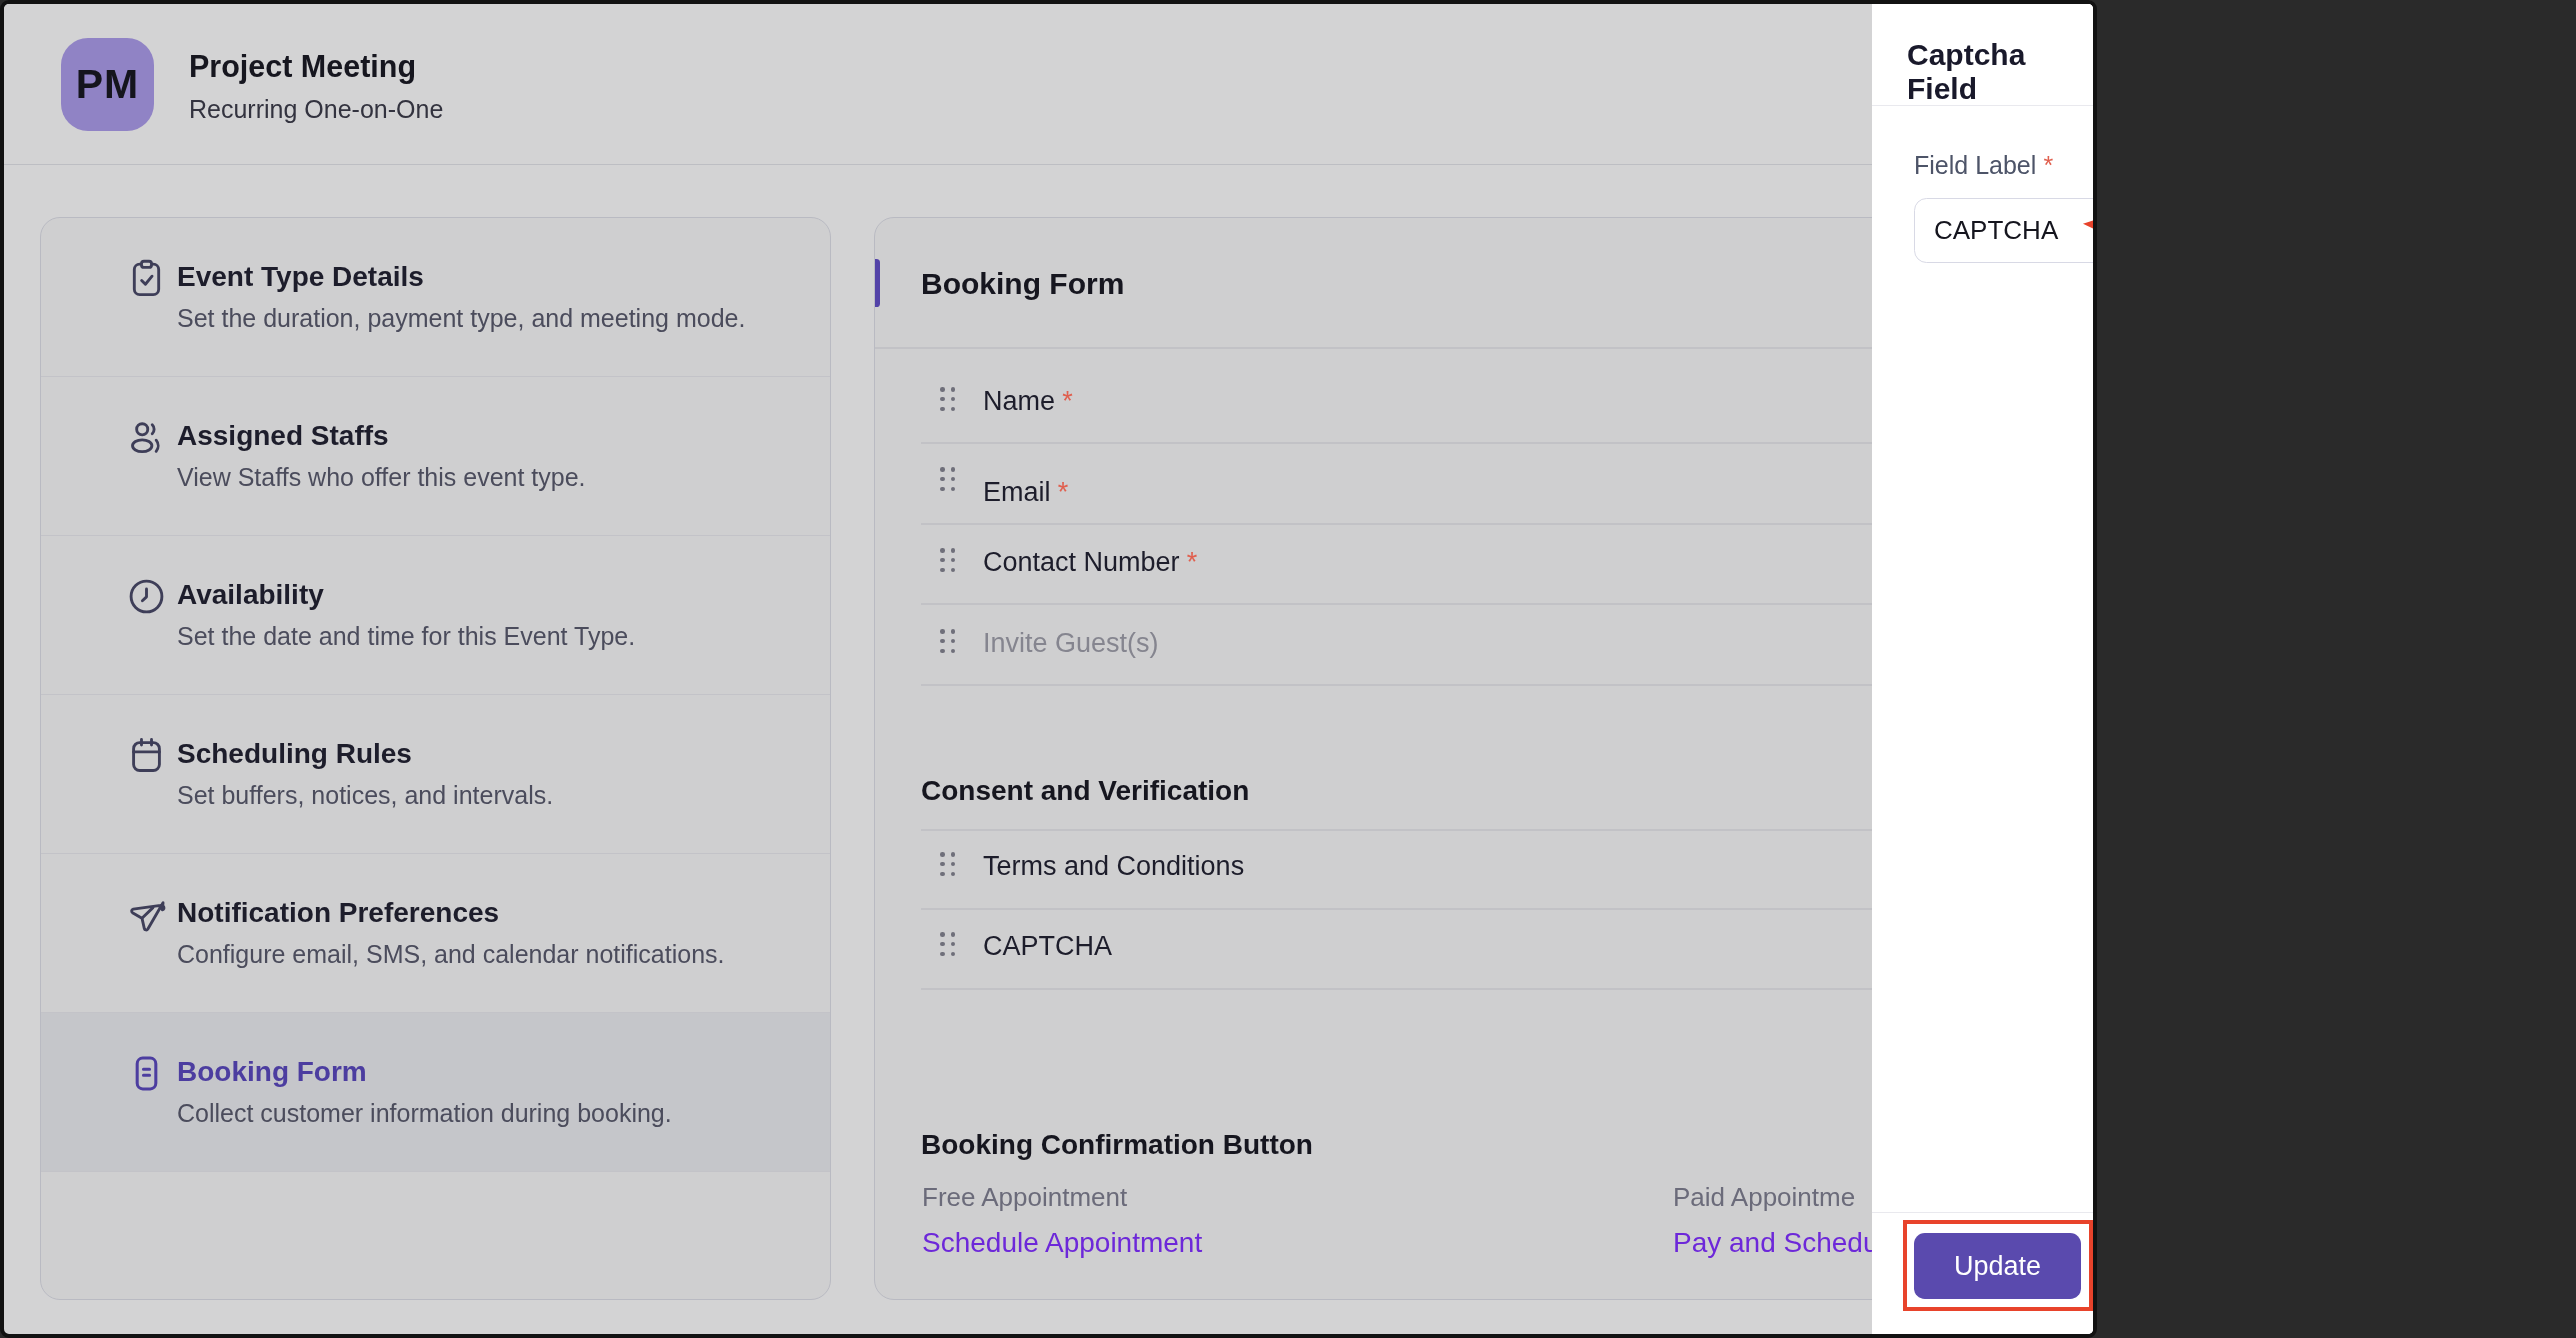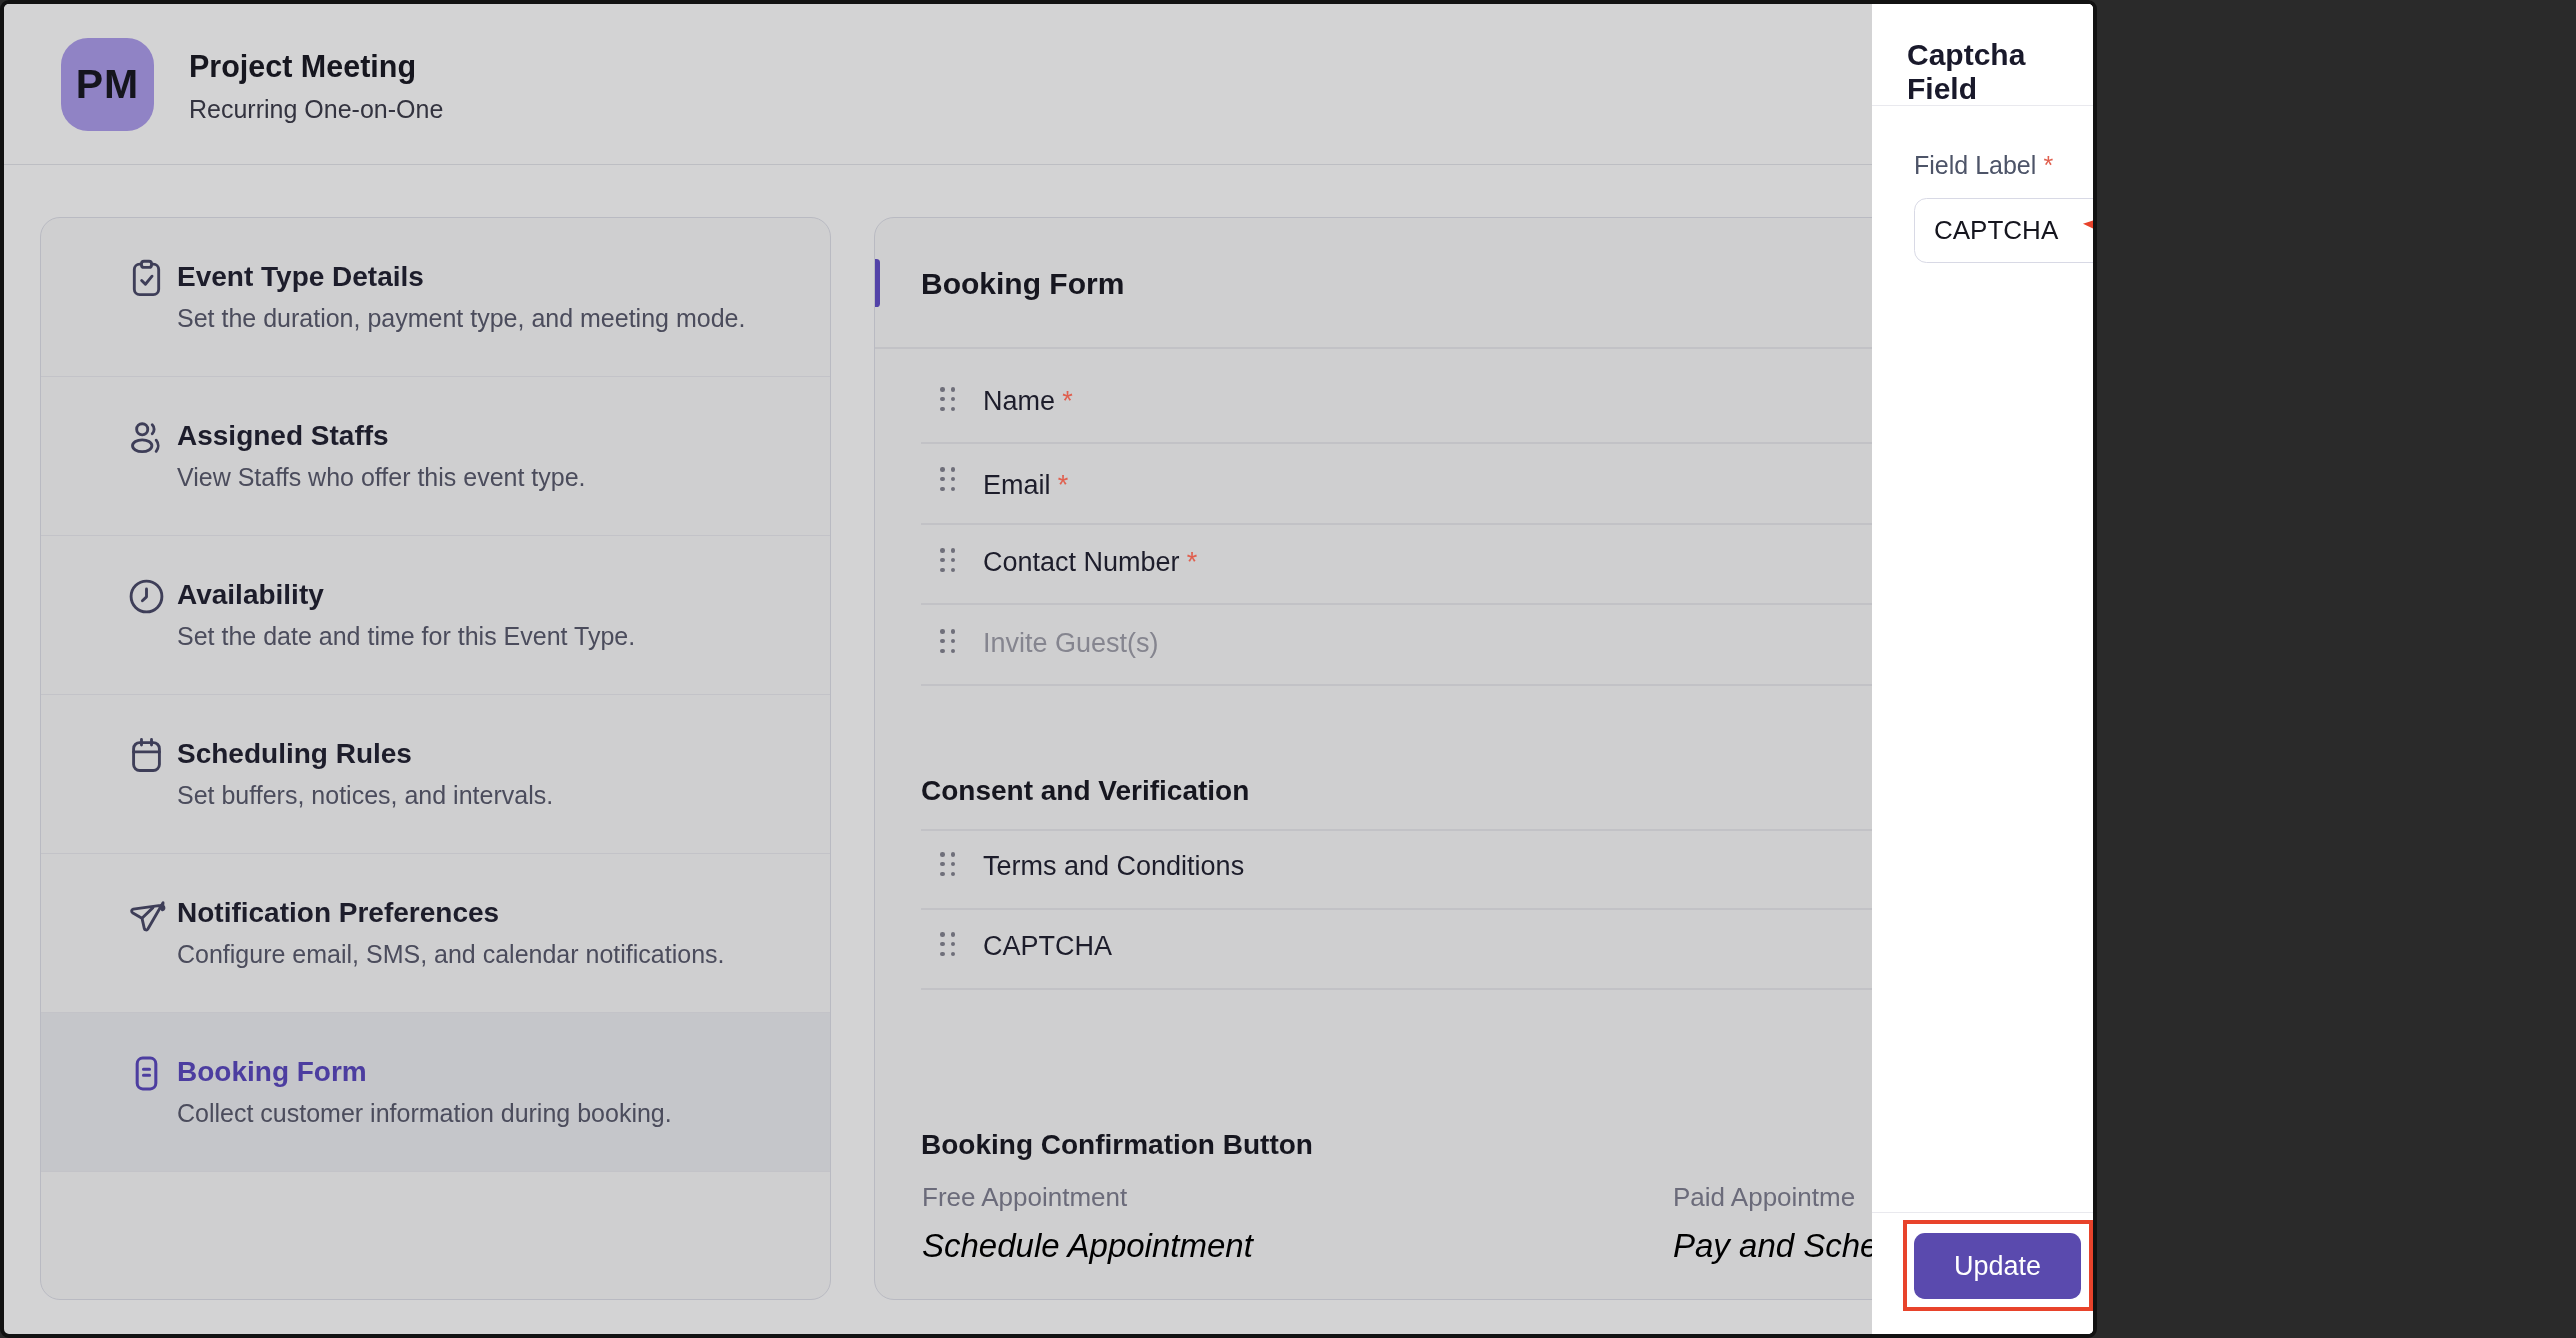--- a/index.html
+++ b/index.html
@@ -38,21 +38,21 @@
   .divider{position:absolute;height:1.8px;background:#c2c2c6;right:0;}
   .divider.full{left:0;top:129px;}
   .row-label{position:absolute;left:108px;font-size:27px;font-weight:500;color:#1d1d2b;white-space:nowrap;}
   .row-label.muted{color:#85858f;font-weight:400;}
   .req{color:#e0604f;margin-left:7.2px;font-weight:500;}
   .handle{position:absolute;left:65px;width:23px;height:32px;display:grid;
     grid-template-columns:4.5px 4.5px;grid-template-rows:4.5px 4.5px 4.5px;gap:5.4px 6.3px;cursor:grab;}
   .handle span{width:4.5px;height:4.5px;border-radius:50%;background:#6f6f7a;}
   .section-h{position:absolute;left:46px;font-size:28px;font-weight:700;color:#16161f;white-space:nowrap;}
   .col-label{position:absolute;font-size:26px;color:#6b6b7a;white-space:nowrap;}
-  .col-value{position:absolute;font-size:33px;color:#000000;white-space:nowrap;font-style:italic;}
+  .col-value{position:absolute;font-size:28px;color:#6d28d9;white-space:nowrap;}
 
   
   .drawer{position:absolute;left:1868px;top:0;right:0;bottom:0;background:#ffffff;z-index:10;}
   .drawer-header{position:absolute;left:0;top:0;right:0;height:102px;border-bottom:1.8px solid #e9e9ee;background:#fff;}
   .drawer-title{position:absolute;left:35px;top:34px;font-size:30px;font-weight:700;color:#19192b;}
   .close-btn{position:absolute;left:632px;top:36px;width:32px;height:32px;cursor:pointer;color:#454563;}
   .field-label{position:absolute;left:42px;top:147px;font-size:25px;color:#4d5468;}
   .text-input{position:absolute;left:42px;top:194px;width:622px;height:65px;
     border:1.8px solid #d8d9e5;border-radius:12.5px;background:#fff;
     font-family:inherit;font-size:26px;color:#15151e;padding:0 0 0 19px;outline:none;}
@@ -166,21 +166,21 @@
     <div class="divider" style="left:46px;top:224px;"></div>
 
     <div class="handle" style="top:249px;">
         <span></span>
         <span></span>
         <span></span>
         <span></span>
         <span></span>
         <span></span>
       </div>
-    <div class="row-label" style="top:252px;"><span>Email</span><span class="req">*</span></div>
+    <div class="row-label" style="top:259px;"><span>Email</span><span class="req">*</span></div>
     <div class="divider" style="left:46px;top:305px;"></div>
 
     <div class="handle" style="top:330px;">
         <span></span>
         <span></span>
         <span></span>
         <span></span>
         <span></span>
         <span></span>
       </div>

